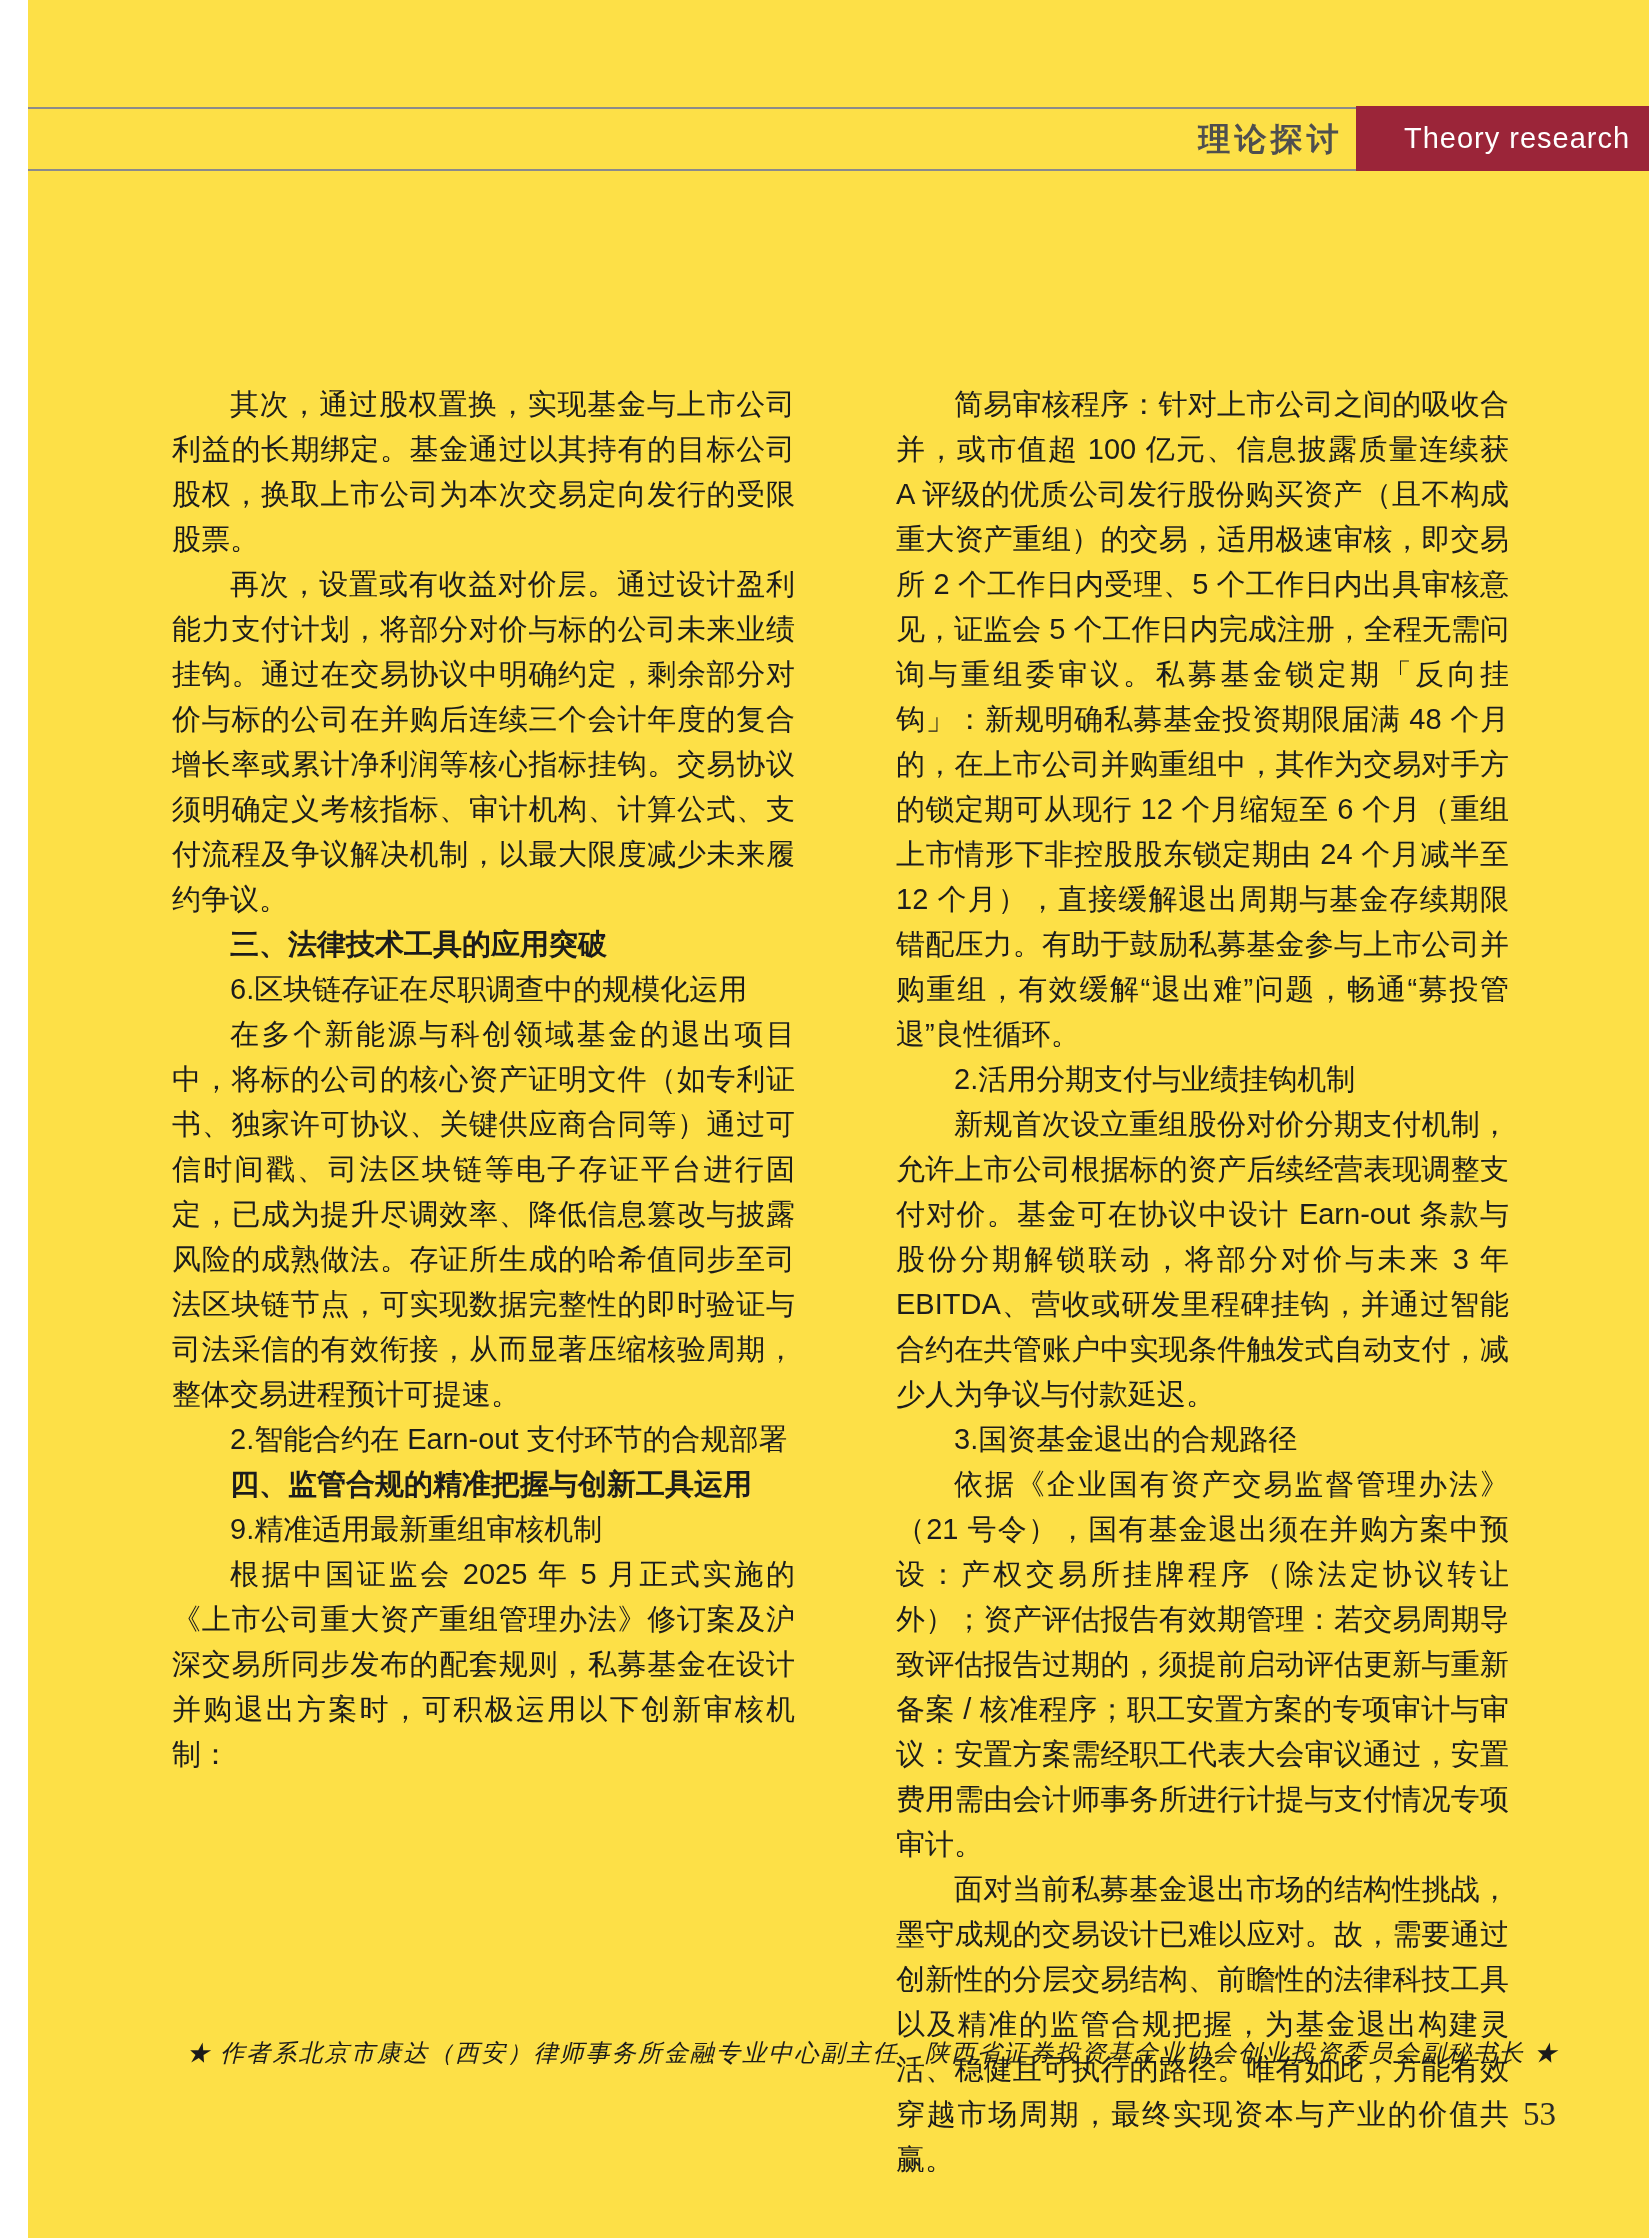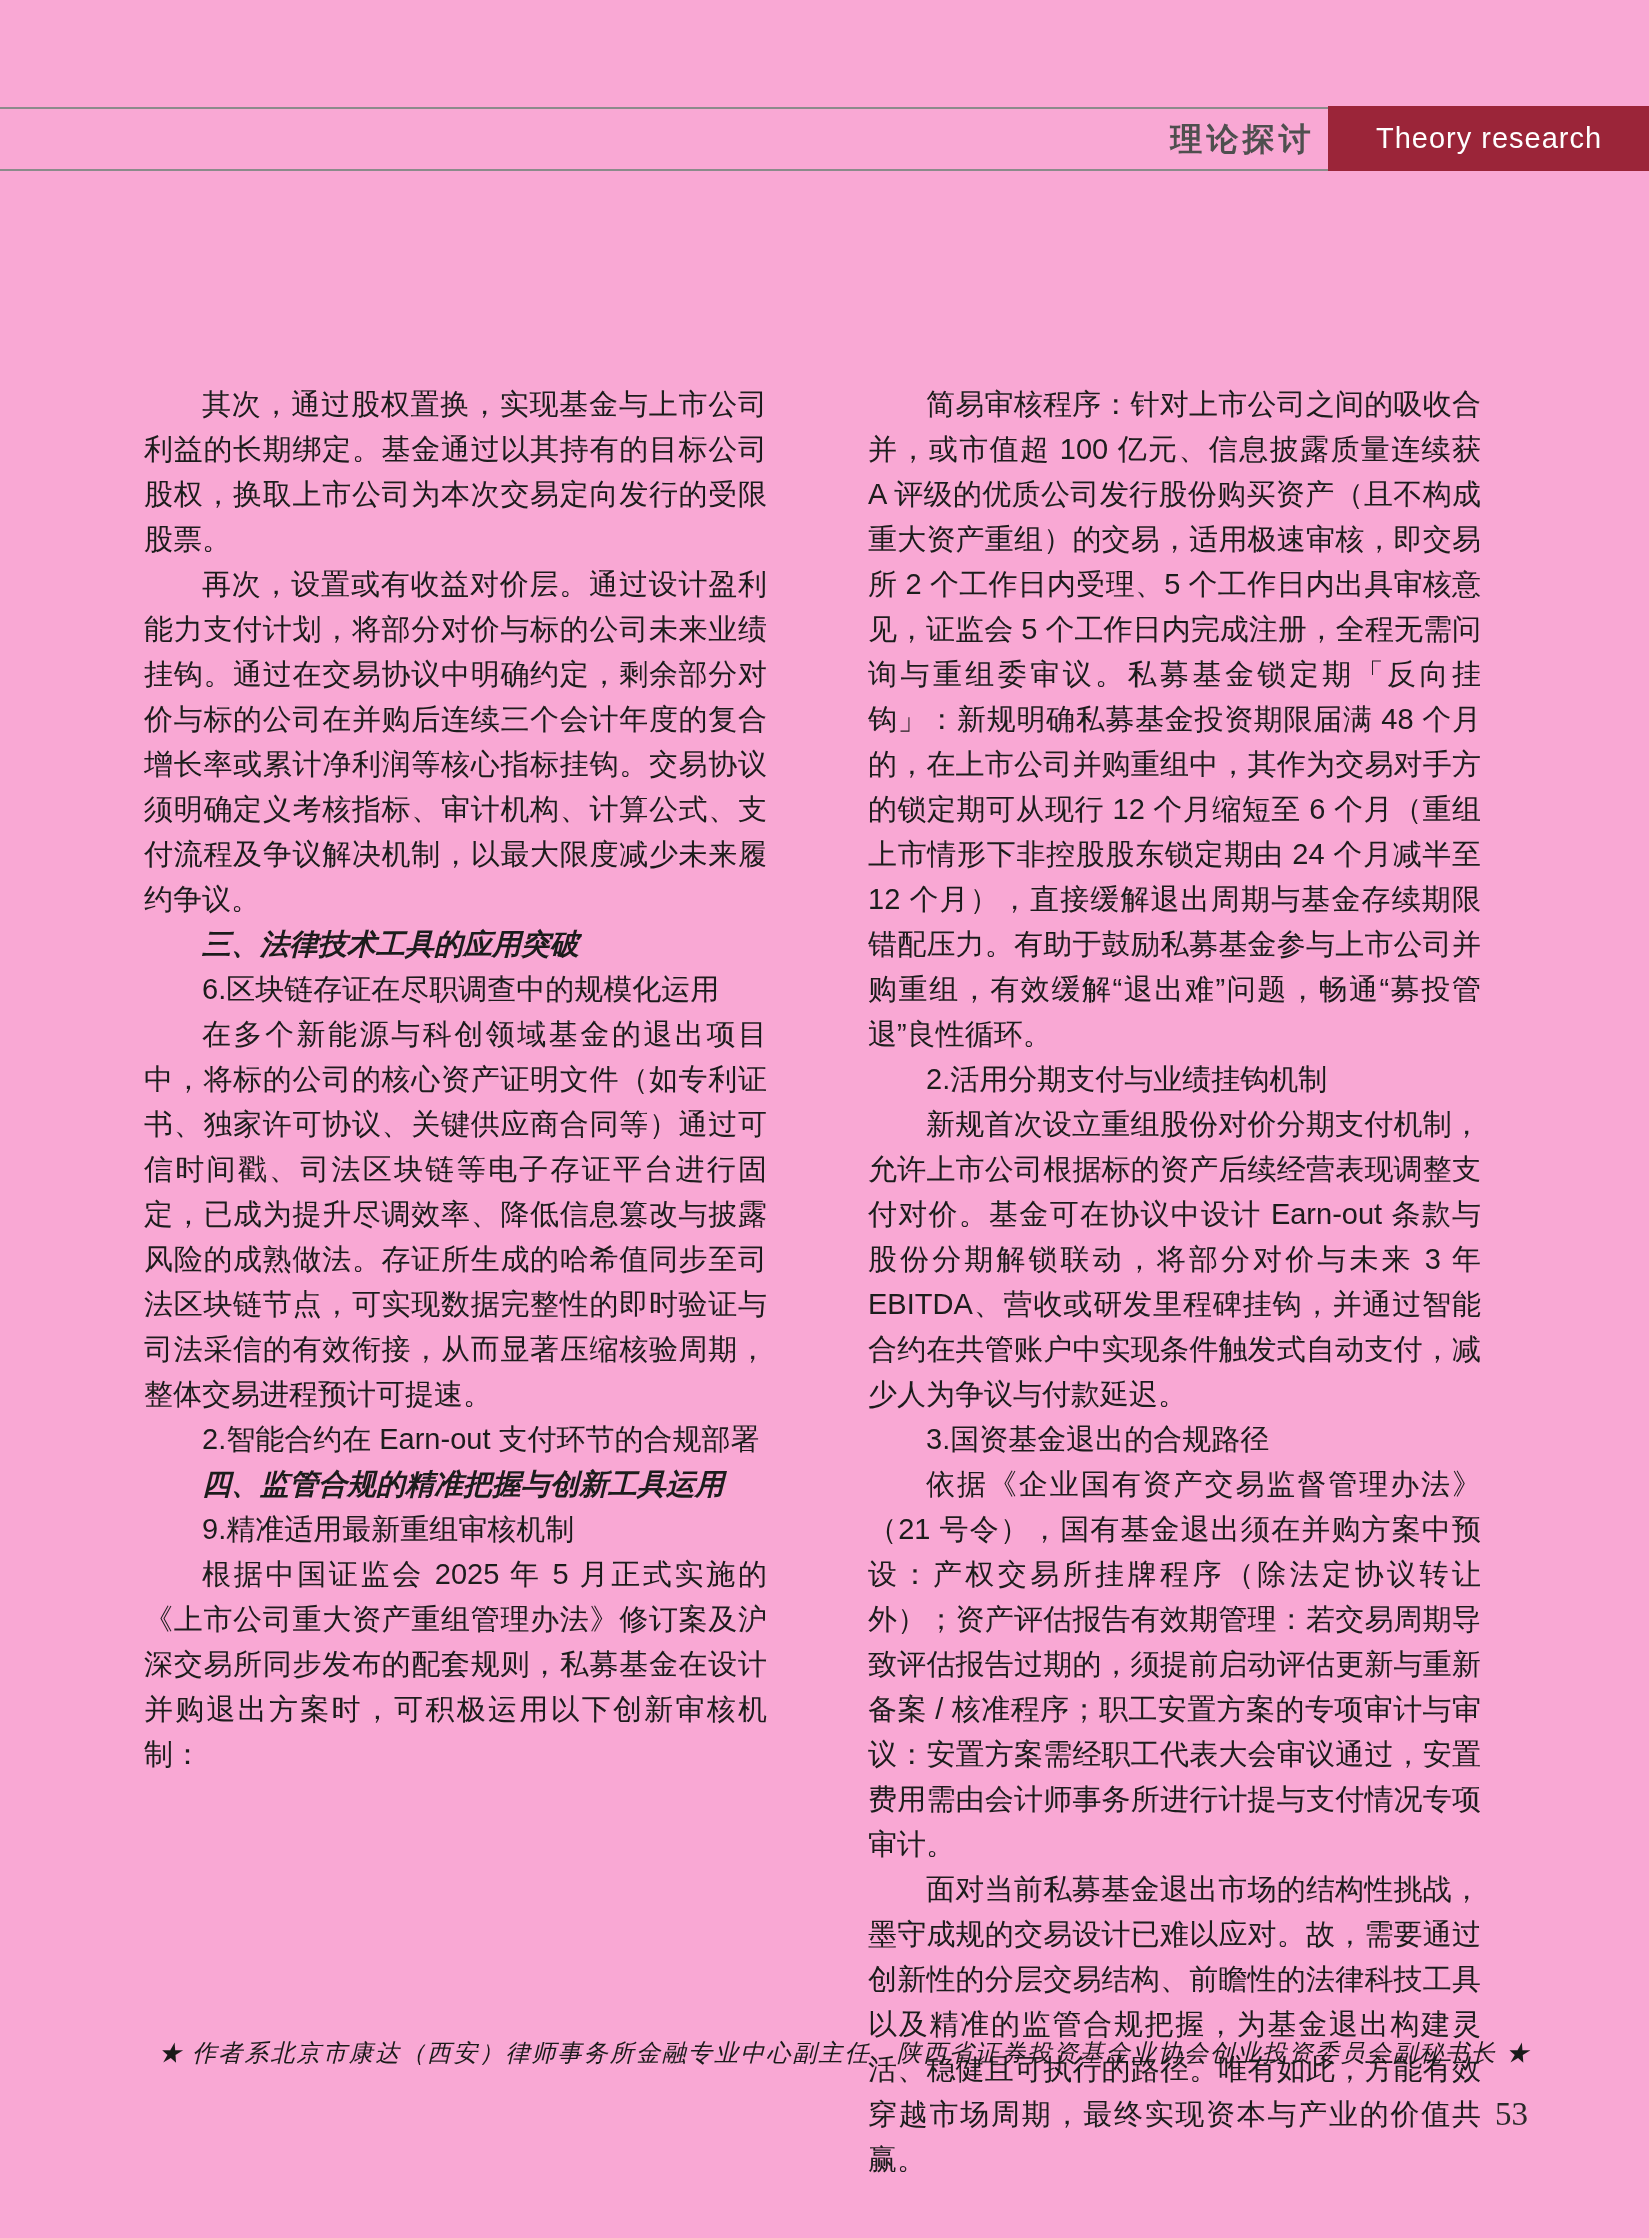--- a/index.html
+++ b/index.html
@@ -3,21 +3,21 @@
 <meta charset="utf-8">
 <style>
   * { margin:0; padding:0; box-sizing:border-box; }
   html,body { background:#ffffff; }
   body {
     width:1650px; height:2239px;
     position:relative; overflow:hidden;
     font-family:"Liberation Sans", sans-serif;
     color:#1c1c1c;
   }
-  .page { position:absolute; inset:0; background:#f9a8d4; }
+  .page { position:absolute; inset:0; background:#fde047;margin-left:28px; }
 
   
   .rule {
     position:absolute; left:0; height:2.1px; width:1328px;
     background:#8b8b8b;
   }
   .rule-top    { top:107px; }
   .rule-bottom { top:169px; }
   .header-cn {
     position:absolute; top:118px; left:1107px; width:208px;
@@ -39,21 +39,21 @@
   
   .column {
     position:absolute; top:382px;
     font-size:29px; line-height:45px;
     text-align:justify;
     color:#1c1c1c;
   }
   .column-left  { left:144px;  width:623px; }
   .column-right { left:868px; width:613px; }
   .block { margin:0; text-indent:2em; text-align:justify; }
-  .block.heading { font-weight:bold; font-size:29px;font-style:italic; }
+  .block.heading { font-weight:bold; font-size:29px; }
   .block.subheading { font-weight:normal; }
 
   
   .footer-note {
     position:absolute; top:2037px; left:158px; width:1322px;
     text-align:center;
     font-family:"Liberation Serif", serif;
     font-style:italic;
     font-size:24px; letter-spacing:2.1px;
     color:#1a1a1a;

